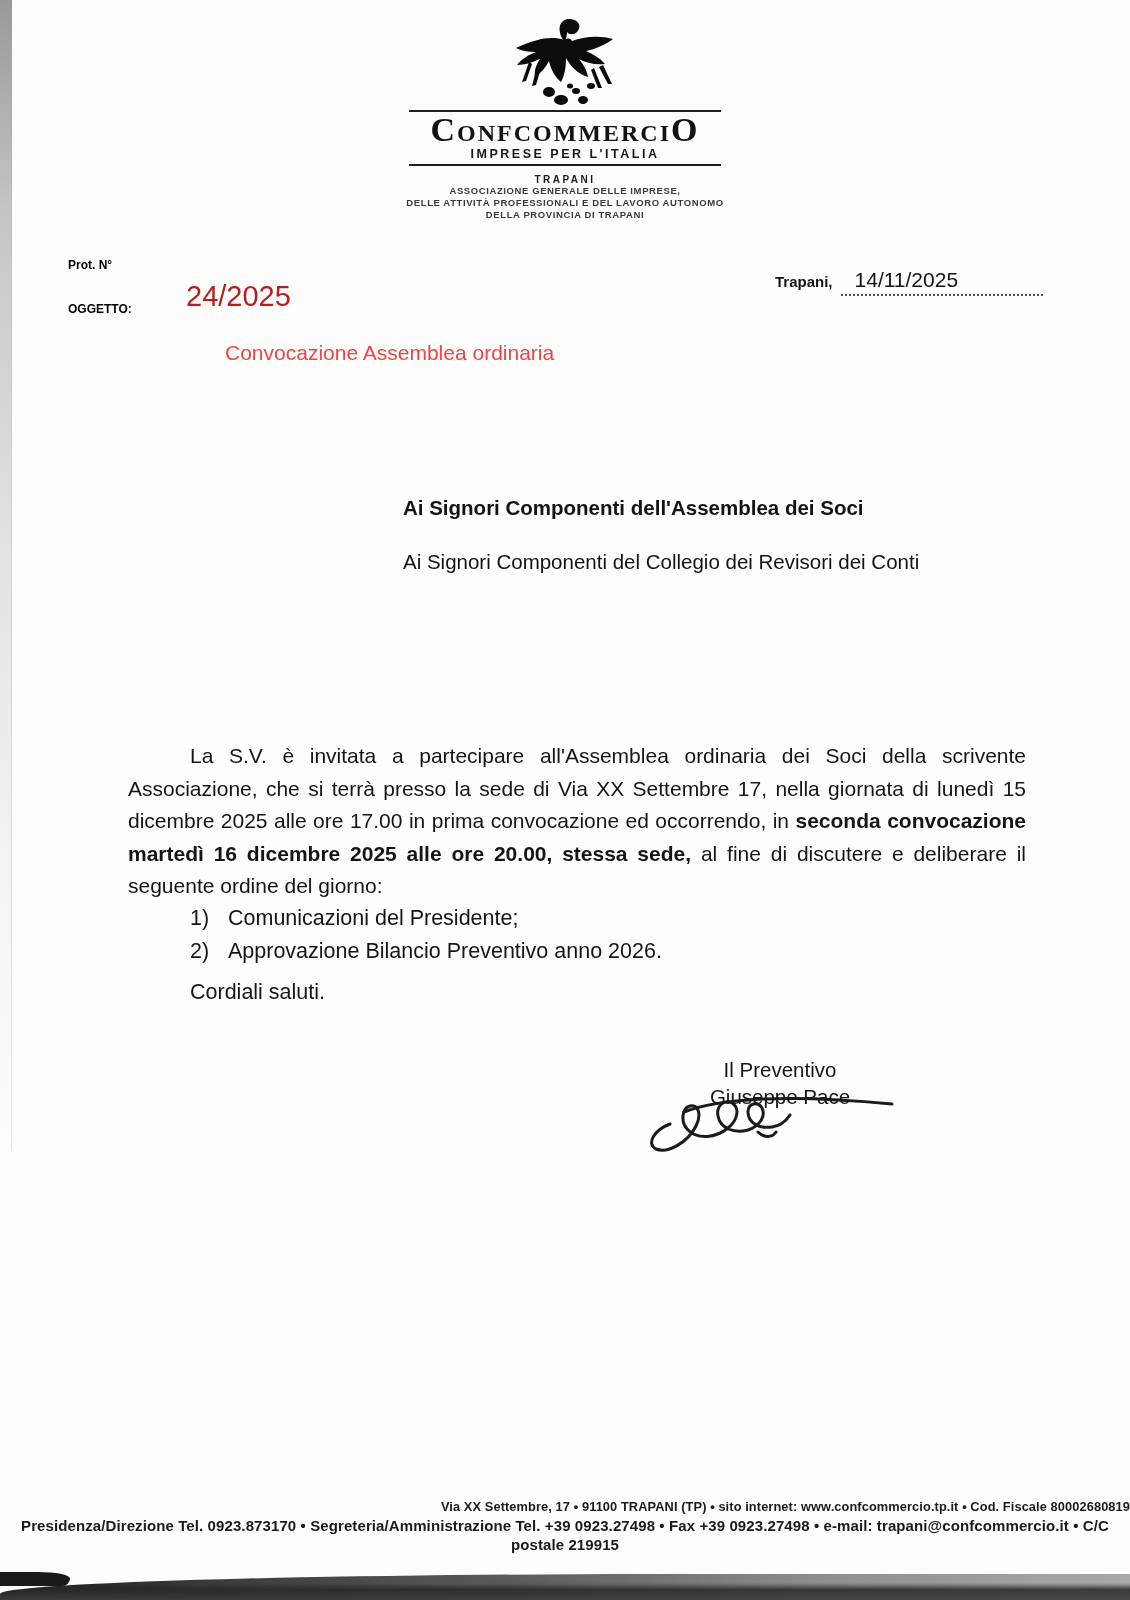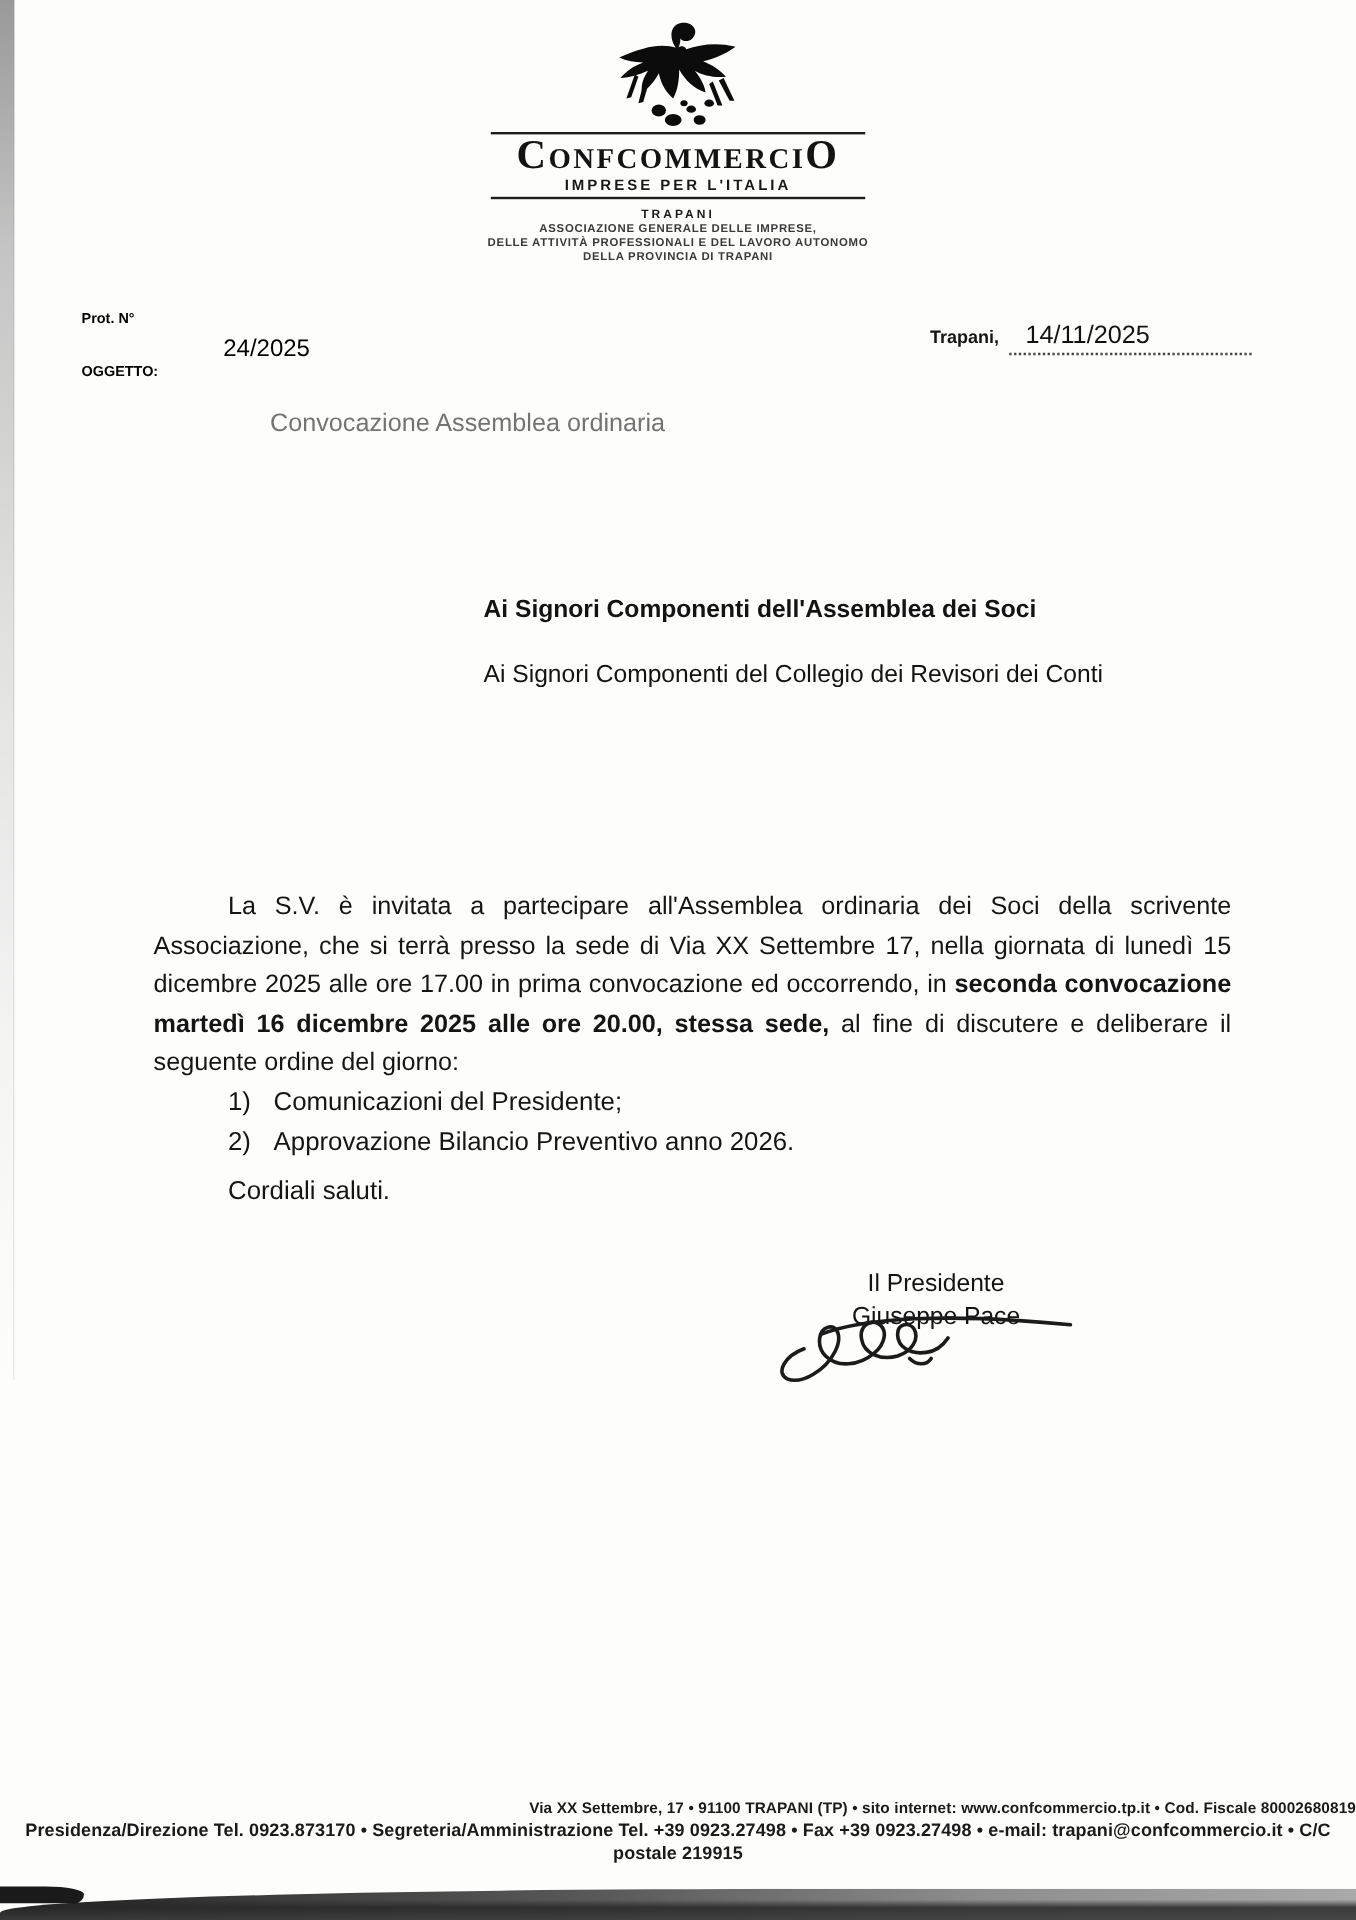--- a/index.html
+++ b/index.html
@@ -62,28 +62,28 @@
     margin-top:8px;font-weight:bold;font-size:10px;letter-spacing:2.5px;color:#1b1b1b;
   }
   .orgline{
     font-weight:bold;font-size:9.5px;letter-spacing:.6px;line-height:12px;color:#3a3a3a;
     filter:blur(.2px);
   }
 
   
   .abs{position:absolute;}
   .lbl{font-weight:bold;font-size:12px;color:#000000;}
-  .prot-num{font-size:20px;color:#000000;}
+  .prot-num{font-size:29px;color:#b91c1c;}
   .date-wrap{font-weight:bold;font-size:15px;color:#141414;}
   .date-val{
     display:inline-block;width:188px;margin-left:8px;
     font-weight:normal;font-size:21px;color:#121212;
     border-bottom:2px dotted #4a4a4a;padding:0 0 2px 14px;vertical-align:baseline;
   }
-  .subject{font-size:21px;color:#737373;}
+  .subject{font-size:21px;color:#ef4444;}
 
   .recipient{font-size:20.5px;color:#131313;}
 
   
   .body-par{
     position:absolute;left:128px;top:740px;width:898px;
     font-size:21px;line-height:32.6px;color:#151515;
     text-align:justify;
   }
   .body-par .indent{display:inline-block;width:62px;}
@@ -173,21 +173,21 @@
       <span>Comunicazioni del Presidente;</span>
     </div>
     <div class="row">
       <span class="num">2)</span>
       <span>Approvazione Bilancio Preventivo anno 2026.</span>
     </div>
   </div>
 
   <div class="closing">Cordiali saluti.</div>
 
-  <div class="sig-role">Il Presidente</div>
+  <div class="sig-role">Il Preventivo</div>
   <div class="sig-name">Giuseppe Pace</div>
   <svg class="sig-scribble" viewBox="0 0 262 80" aria-hidden="true">
     <g fill="none" stroke="#1b1b1b" stroke-width="3" stroke-linecap="round">
       <path d="M30,52 C14,58 6,72 16,77 C28,82 48,70 56,54 C62,42 58,32 50,34 C42,36 40,50 48,58 C58,68 76,66 88,56 C98,48 100,36 92,31 C84,27 76,34 78,44 C80,56 94,62 108,58 C120,54 126,44 122,36 C118,29 108,31 108,40 C108,50 118,57 132,55 C140,54 146,49 150,43"></path>
       <path d="M44,40 C80,26 150,22 252,32"></path>
       <path d="M118,60 C124,66 132,66 136,60"></path>
     </g>
   </svg>
 
   <div class="footer">

